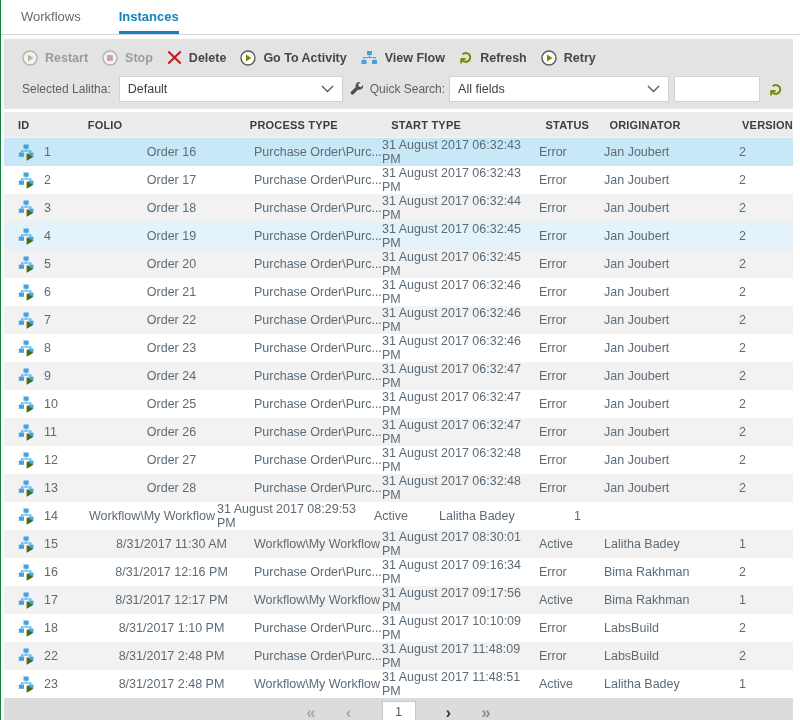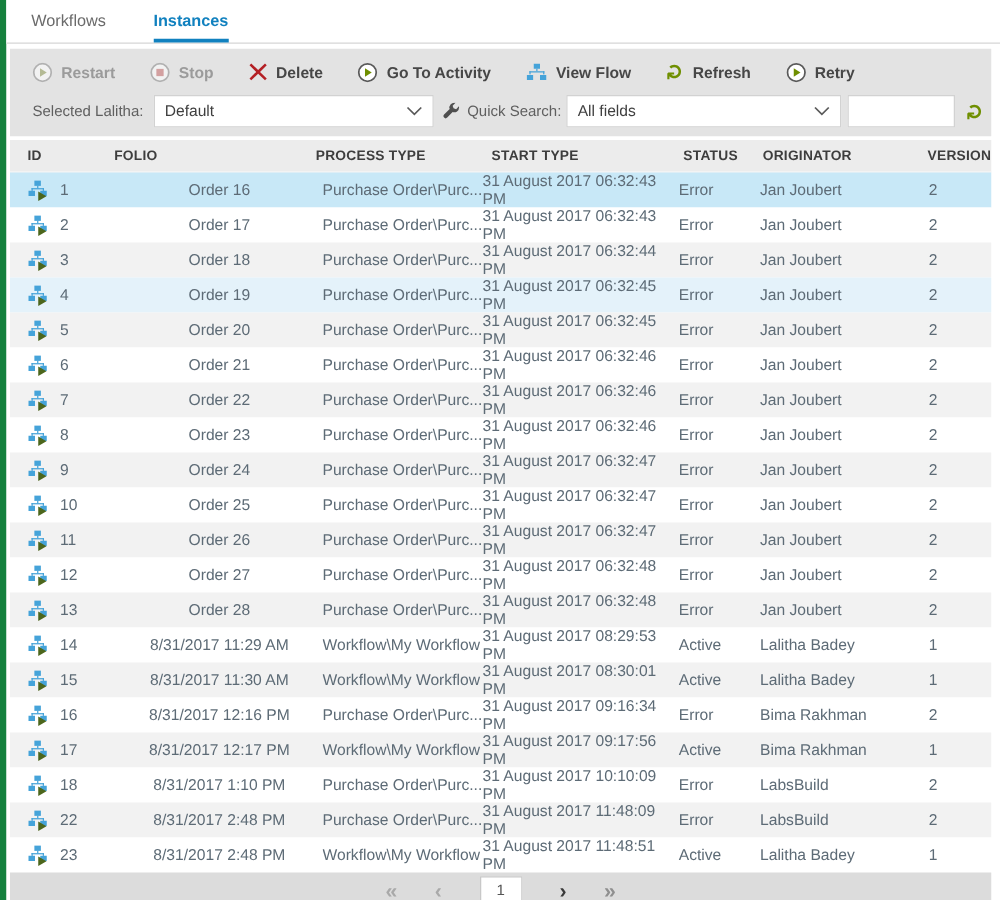--- a/index.html
+++ b/index.html
@@ -1,29 +1,29 @@
 <!DOCTYPE html>
 <html><head>
 <meta charset="utf-8">
 <style>
   html,body{margin:0;padding:0;background:#fff;width:800px;height:720px;
     font-family:"Liberation Sans","DejaVu Sans",sans-serif;-webkit-font-smoothing:antialiased;}
   .app{position:relative;width:800px;height:720px;overflow:hidden;
-    border-left:5px solid #15803d;box-sizing:border-box;}
+    border-left:1px solid #15803d;box-sizing:border-box;}
 
   
   .tabbar{height:35px;background:#fff;border-bottom:1px solid #d6d6d6;
     display:flex;align-items:stretch;padding-left:20px;gap:38px;box-sizing:border-box;}
   .tab{display:flex;align-items:center;font-size:13px;color:#6b6b6b;cursor:pointer;
     border-bottom:3px solid transparent;box-sizing:border-box;padding-top:2px;}
   .tab.active{color:#1181bf;font-weight:bold;border-bottom-color:#1181bf;}
 
   
   .panel{margin:4px 7px 0 3px;background:#e3e3e3;padding:5px 0 6px 0;}
-  .toolbar{display:flex;align-items:center;height:27px;padding-left:18px;gap:28px;}
+  .toolbar{display:flex;align-items:center;height:27px;padding-left:18px;gap:14px;}
   .tbtn{display:flex;align-items:center;gap:7px;font-size:12.5px;color:#474747;
     font-weight:bold;cursor:pointer;white-space:nowrap;}
   .tbtn.disabled{color:#9b9b9b;cursor:default;}
   .tbtn.disabled svg{opacity:.55;}
   .glyph-refresh{font-size:17px;font-weight:bold;color:#6f8f00;line-height:1;
     transform:rotate(-90deg);display:inline-block;}
 
   .filterrow{display:flex;align-items:center;height:28px;margin-top:4px;padding-left:18px;}
   .flabel{font-size:12px;color:#5f5f5f;white-space:nowrap;}
   .select{background:#ffffff;border:1px solid #d2d2d2;height:26px;box-sizing:border-box;
@@ -458,21 +458,20 @@
     <rect x="7.7" y="4.5" width="1" height="2.2" fill="#45a3d9"></rect>
     <rect x="3.2" y="6.5" width="10" height="1" fill="#45a3d9"></rect>
     <rect x="3.2" y="6.5" width="1" height="2.2" fill="#45a3d9"></rect>
     <rect x="12.2" y="6.5" width="1" height="2.2" fill="#45a3d9"></rect>
     <rect x="0.8" y="8.6" width="5.2" height="4.2" fill="#45a3d9"></rect>
     <rect x="10.2" y="8.6" width="5.2" height="4.2" fill="#45a3d9"></rect>
     <path d="M8.6 9.2 L15.2 13 L8.6 16.8 Z" fill="#4c661c"></path>
   </svg>
 </div>
           <div class="c-id">14</div>
-          <div class="c-folio">8/31/2017 11:29 AM</div>
           <div class="c-ptype">Workflow\My Workflow</div>
           <div class="c-sdate">31 August 2017 08:29:53 PM</div>
           <div class="c-status">Active</div>
           <div class="c-orig">Lalitha Badey</div>
           <div class="c-ver">1</div>
         </div>
         <div class="trow alt">
           <div class="c-icon">
   <svg width="17" height="17" viewBox="0 0 17 17">
     <rect x="5.5" y="0.5" width="5.2" height="4.2" fill="#45a3d9"></rect>

